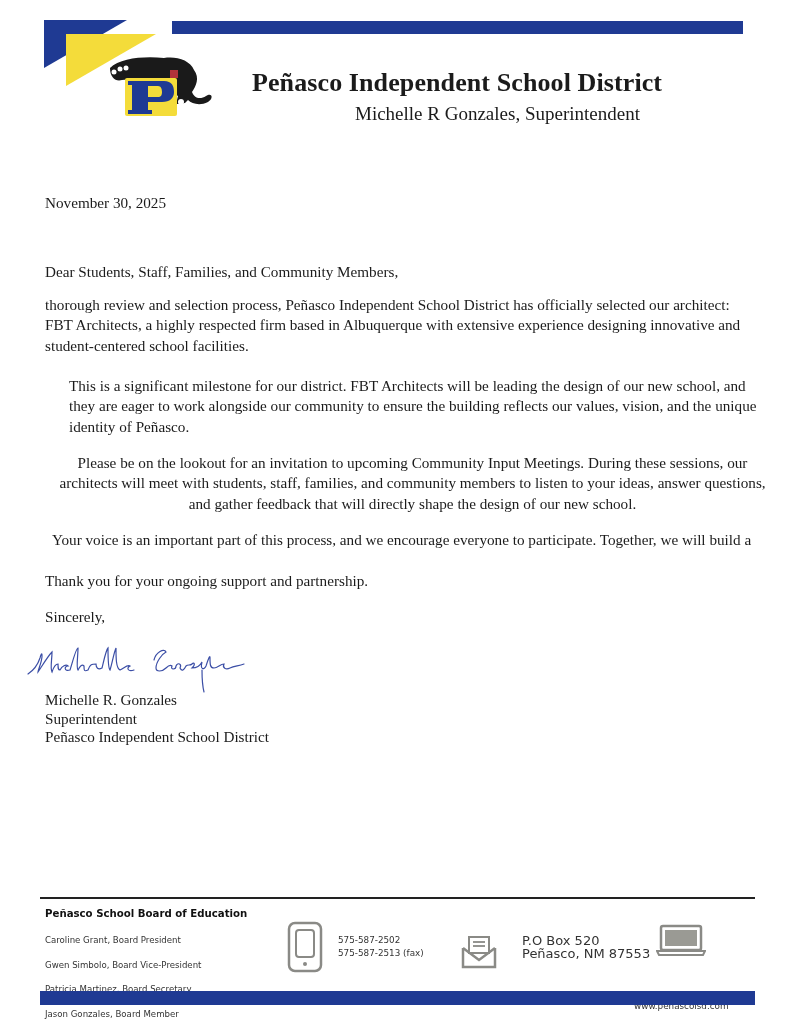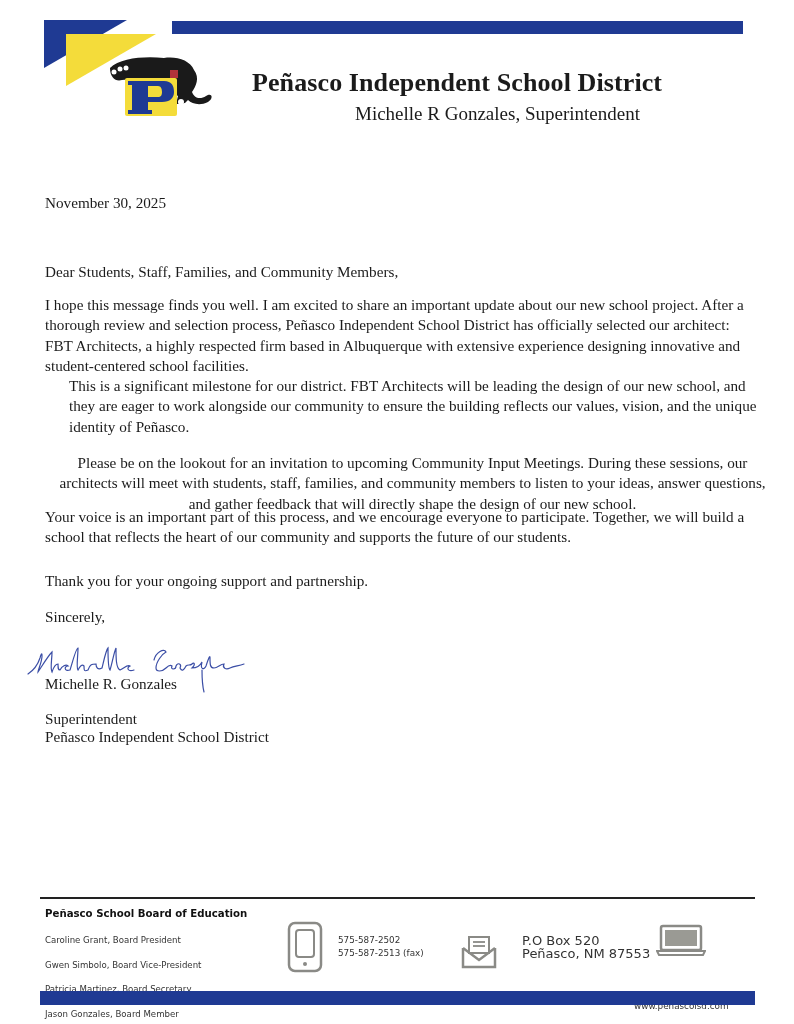--- a/index.html
+++ b/index.html
@@ -56,58 +56,56 @@
   <circle cx="141" cy="86" r="3" fill="#ffffff"></circle>
 </svg>
 
 <div class="abs district-name">Peñasco Independent School District</div>
 <div class="abs superintendent-line">Michelle R Gonzales, Superintendent</div>
 
 <div class="abs text" style="top:193px;text-align:right;">November 30, 2025</div>
 <div class="abs text" style="top:262px;">Dear Students, Staff, Families, and Community Members,</div>
 
 <div class="abs para" style="top:295px;">
-  <span>I hope this message finds you well. I am excited to share an important update about our new school project. After a</span>
   <span>thorough review and selection process, Peñasco Independent School District has officially selected our architect:</span>
   <span>FBT Architects, a highly respected firm based in Albuquerque with extensive experience designing innovative and</span>
   <span>student-centered school facilities.</span>
 </div>
 
 <div class="abs para" style="top:376px;margin-left:24px;">
   <span>This is a significant milestone for our district. FBT Architects will be leading the design of our new school, and</span>
   <span>they are eager to work alongside our community to ensure the building reflects our values, vision, and the unique</span>
   <span>identity of Peñasco.</span>
 </div>
 
 <div class="abs para" style="top:453px;text-align:center;">
   <span>Please be on the lookout for an invitation to upcoming Community Input Meetings. During these sessions, our</span>
   <span>architects will meet with students, staff, families, and community members to listen to your ideas, answer questions,</span>
   <span>and gather feedback that will directly shape the design of our new school.</span>
 </div>
 
-<div class="abs para" style="top:507px;">
+<div class="abs para" style="top:530px;margin-left:7px;">
   <span>Your voice is an important part of this process, and we encourage everyone to participate. Together, we will build a</span>
-  <span>school that reflects the heart of our community and supports the future of our students.</span>
 </div>
 
 <div class="abs para" style="top:571px;">
   <span>Thank you for your ongoing support and partnership.</span>
 </div>
 
 <div class="abs text" style="top:607px;">Sincerely,</div>
 
 <svg class="abs signature" viewBox="0 0 250 62">
   <g fill="none" stroke="#3b4ea6" stroke-width="1.2" stroke-linecap="round">
     <path d="M4,40 C10,36 14,30 16,24 C17,20 18,18 18,22 C18,28 14,36 14,38 C18,32 24,22 28,18 C28,26 26,34 28,38 C30,32 32,30 34,30 C34,34 34,36 36,36 C38,32 42,30 44,32 C40,32 40,38 46,36 C48,30 52,14 54,14 C54,22 52,34 54,36 C56,32 58,30 60,32 C60,36 60,38 64,36 C66,30 68,30 72,30 C72,34 74,36 78,34 C80,26 82,16 84,14 C84,24 84,34 86,36 C88,30 90,18 92,14 C92,24 92,34 96,36 C100,34 104,30 106,32 C102,34 104,38 110,36"></path>
     <path d="M130,26 C132,18 140,14 142,18 C138,20 132,28 132,34 C132,38 138,38 142,34 C144,32 146,30 148,32 C146,36 152,36 152,32 C154,28 158,30 156,34 C158,38 160,36 162,32 C164,30 166,32 168,30 C170,28 172,30 168,34 C172,34 176,32 178,28 C176,36 180,36 182,32 C184,26 186,20 186,24 C186,30 186,34 190,34 C194,34 196,30 200,30 C198,34 202,36 206,34 C210,32 214,32 220,30"></path>
     <path d="M178,36 C178,42 178,50 180,58"></path>
   </g>
 </svg>
 
-<div class="abs text" style="top:674px;">Michelle R. Gonzales</div>
+<div class="abs text" style="top:690px;">Michelle R. Gonzales</div>
 <div class="abs text" style="top:709px;">Superintendent</div>
 <div class="abs text" style="top:727px;">Peñasco Independent School District</div>
 
 <div class="abs footer-line"></div>
 
 <div class="footer">
   <div class="abs board-title">Peñasco School Board of Education</div>
   <div class="abs board-list">
     <div>Caroline Grant, Board President</div>
     <div>Gwen Simbolo, Board Vice-President</div>

